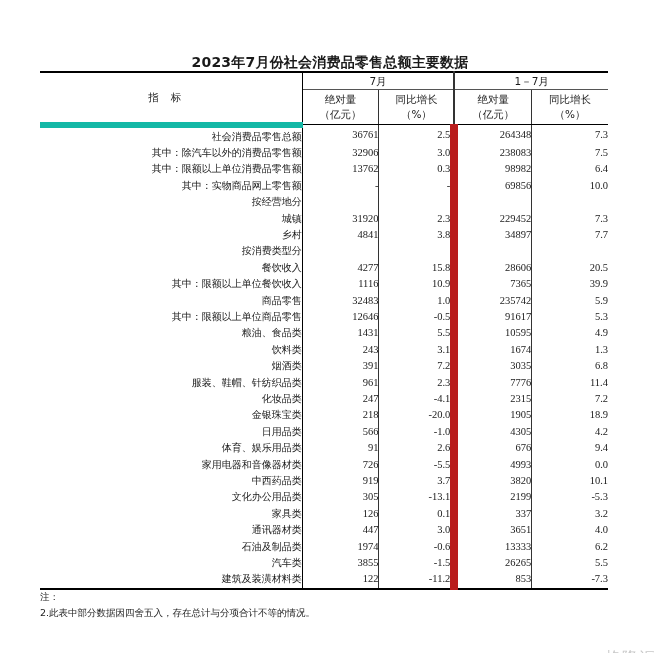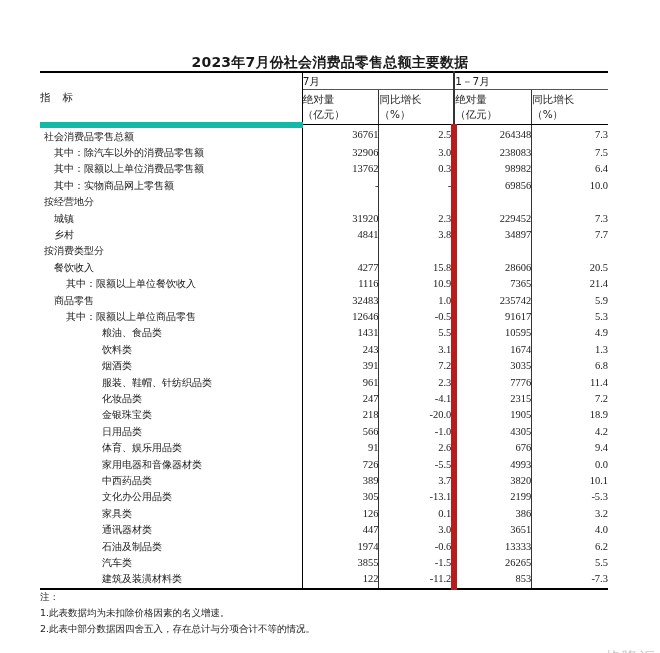--- a/index.html
+++ b/index.html
@@ -1,33 +1,33 @@
 <!DOCTYPE html>
 <html><head>
 <meta charset="utf-8">
 <style>
   html, body { margin: 0; padding: 0; background: #ffffff; }
   body { width: 660px; height: 653px; position: relative; overflow: hidden; font-family: "Liberation Serif", "DejaVu Serif", serif; color: #1a1a1a; }
   .title { position: absolute; top: 14px; left: 0; width: 660px; text-align: center; font-size: 14px; font-weight: bold; font-family: "DejaVu Sans", sans-serif; letter-spacing: 0.2px; margin-top: 40px; }
   table.data { position: absolute; left: 40px; top: 71px; width: 568px; border-collapse: collapse; font-size: 10.5px; }
   table.data th, table.data td { padding: 0; line-height: 16.4px; height: 16.4px; }
   table.data thead tr.r1 th { border-top: 2px solid #000; height: 16px; line-height: 16px; }
-  table.data thead th { font-family: "DejaVu Sans", sans-serif; font-weight: normal; font-size: 10.5px; text-align: left; }
+  table.data thead th { font-family: "DejaVu Sans", sans-serif; font-weight: normal; font-size: 10.5px; text-align: center; }
   th.ind { width: 262px; border-bottom: 6px solid #14b8a6; border-right: 1px solid #000; letter-spacing: 12px; }
   th.grp { border-bottom: 1px solid #555; }
   th.grp.g1 { border-right: 2px solid #333; }
   th.sub { line-height: 15px !important; height: 34px !important; border-bottom: 1px solid #000; }
   th.c1 { width: 76px; border-right: 1px solid #333; }
   th.c2 { width: 74px; border-right: 2px solid #333; }
   th.c3 { width: 76px; border-right: 1px solid #333; }
   th.c4 { width: 76px; }
-  td.lbl { font-family: "DejaVu Sans", sans-serif; font-size: 10px; text-align: left; border-right: 1px solid #000; white-space: nowrap; }
+  td.lbl { font-family: "DejaVu Sans", sans-serif; font-size: 10px; text-align: right; border-right: 1px solid #000; white-space: nowrap; }
   td.num { text-align: right; padding-right: 4px; }
   td.n1 { border-right: 1px solid #333; text-align: right; }
-  td.n2 { border-right: 6px solid #b91c1c; }
+  td.n2 { border-right: 8px solid #b91c1c; }
   td.n3 { border-right: 1px solid #333; }
   td.n4 { padding-right: 2px; }
   tbody tr:first-child td { padding-top: 1px; }
   tbody tr:last-child td { border-bottom: 2px solid #000; padding-left: 8px; }
   .lv0 { padding-left: 4px !important; }
   .lv1 { padding-left: 14px !important; }
   .lv2 { padding-left: 26px !important; }
   .lv3 { padding-left: 62px !important; }
   .notes { position: absolute; left: 40px; top: 589px; font-family: "DejaVu Sans", sans-serif; font-size: 9.5px; line-height: 16px; color: #222; }
   .watermark { position: absolute; left: 592px; top: 648px; font-family: "DejaVu Sans", sans-serif; font-size: 16px; color: #c8c8c8; letter-spacing: 1px; display: flex; align-items: center; gap: 2px; }
@@ -114,21 +114,21 @@
         <td class="num n1">4277</td>
         <td class="num n2">15.8</td>
         <td class="num n3">28606</td>
         <td class="num n4">20.5</td>
       </tr>
       <tr>
         <td class="lbl lv2">其中：限额以上单位餐饮收入</td>
         <td class="num n1">1116</td>
         <td class="num n2">10.9</td>
         <td class="num n3">7365</td>
-        <td class="num n4">21.4</td>
+        <td class="num n4">39.9</td>
       </tr>
       <tr>
         <td class="lbl lv1">商品零售</td>
         <td class="num n1">32483</td>
         <td class="num n2">1.0</td>
         <td class="num n3">235742</td>
         <td class="num n4">5.9</td>
       </tr>
       <tr>
         <td class="lbl lv2">其中：限额以上单位商品零售</td>
@@ -195,37 +195,37 @@
       </tr>
       <tr>
         <td class="lbl lv3">家用电器和音像器材类</td>
         <td class="num n1">726</td>
         <td class="num n2">-5.5</td>
         <td class="num n3">4993</td>
         <td class="num n4">0.0</td>
       </tr>
       <tr>
         <td class="lbl lv3">中西药品类</td>
-        <td class="num n1">389</td>
+        <td class="num n1">919</td>
         <td class="num n2">3.7</td>
         <td class="num n3">3820</td>
         <td class="num n4">10.1</td>
       </tr>
       <tr>
         <td class="lbl lv3">文化办公用品类</td>
         <td class="num n1">305</td>
         <td class="num n2">-13.1</td>
         <td class="num n3">2199</td>
         <td class="num n4">-5.3</td>
       </tr>
       <tr>
         <td class="lbl lv3">家具类</td>
         <td class="num n1">126</td>
         <td class="num n2">0.1</td>
-        <td class="num n3">386</td>
+        <td class="num n3">337</td>
         <td class="num n4">3.2</td>
       </tr>
       <tr>
         <td class="lbl lv3">通讯器材类</td>
         <td class="num n1">447</td>
         <td class="num n2">3.0</td>
         <td class="num n3">3651</td>
         <td class="num n4">4.0</td>
       </tr>
       <tr>
@@ -247,20 +247,19 @@
         <td class="num n1">122</td>
         <td class="num n2">-11.2</td>
         <td class="num n3">853</td>
         <td class="num n4">-7.3</td>
       </tr>
     </tbody>
 </table>
 
 <div class="notes">
   <div>注：</div>
-  <div>1.此表数据均为未扣除价格因素的名义增速。</div>
   <div>2.此表中部分数据因四舍五入，存在总计与分项合计不等的情况。</div>
 </div>
 
 <div class="watermark">
   <span class="wm-box"></span>
   <span>格隆汇</span>
 </div>
 
 </body></html>

